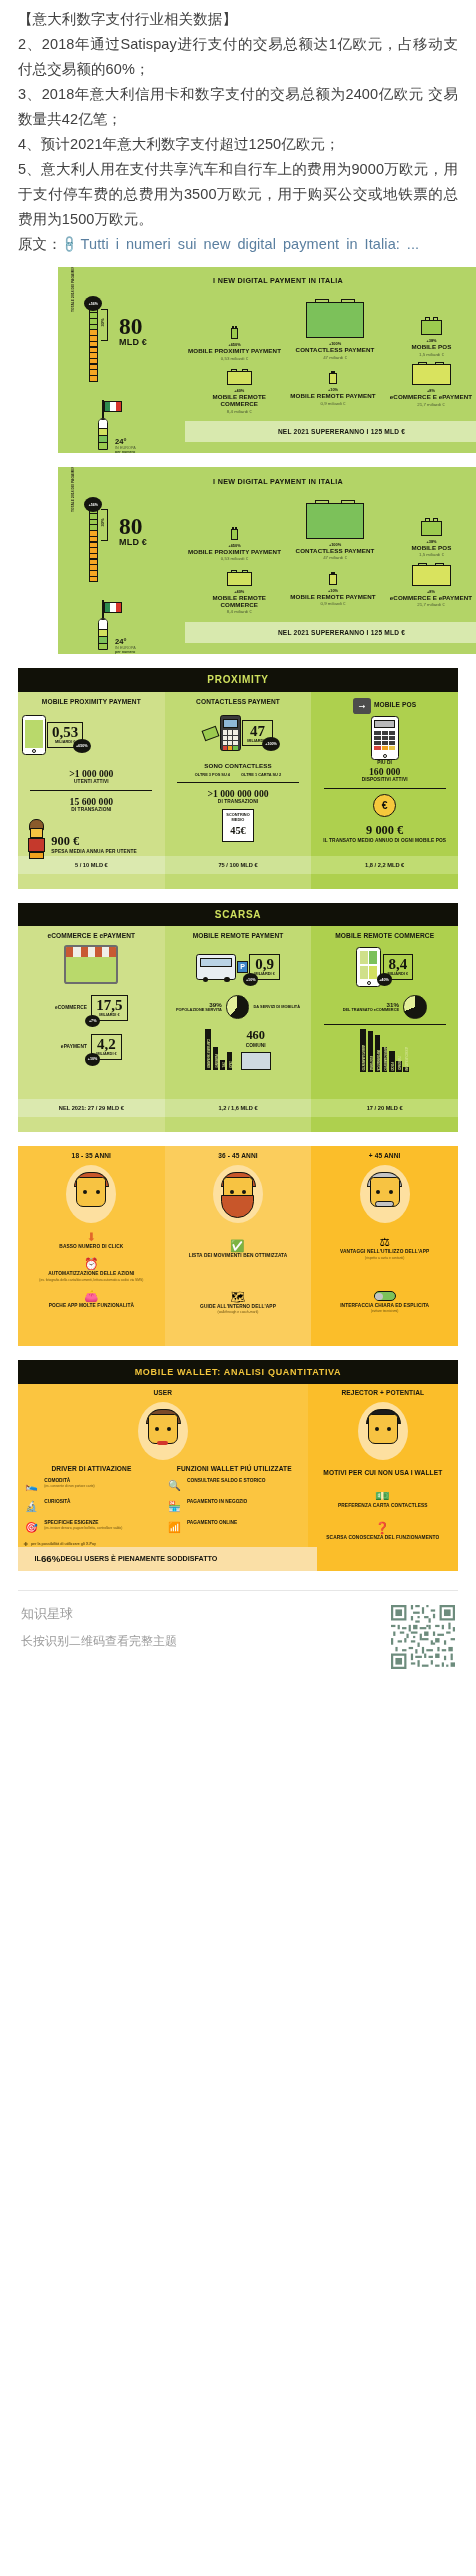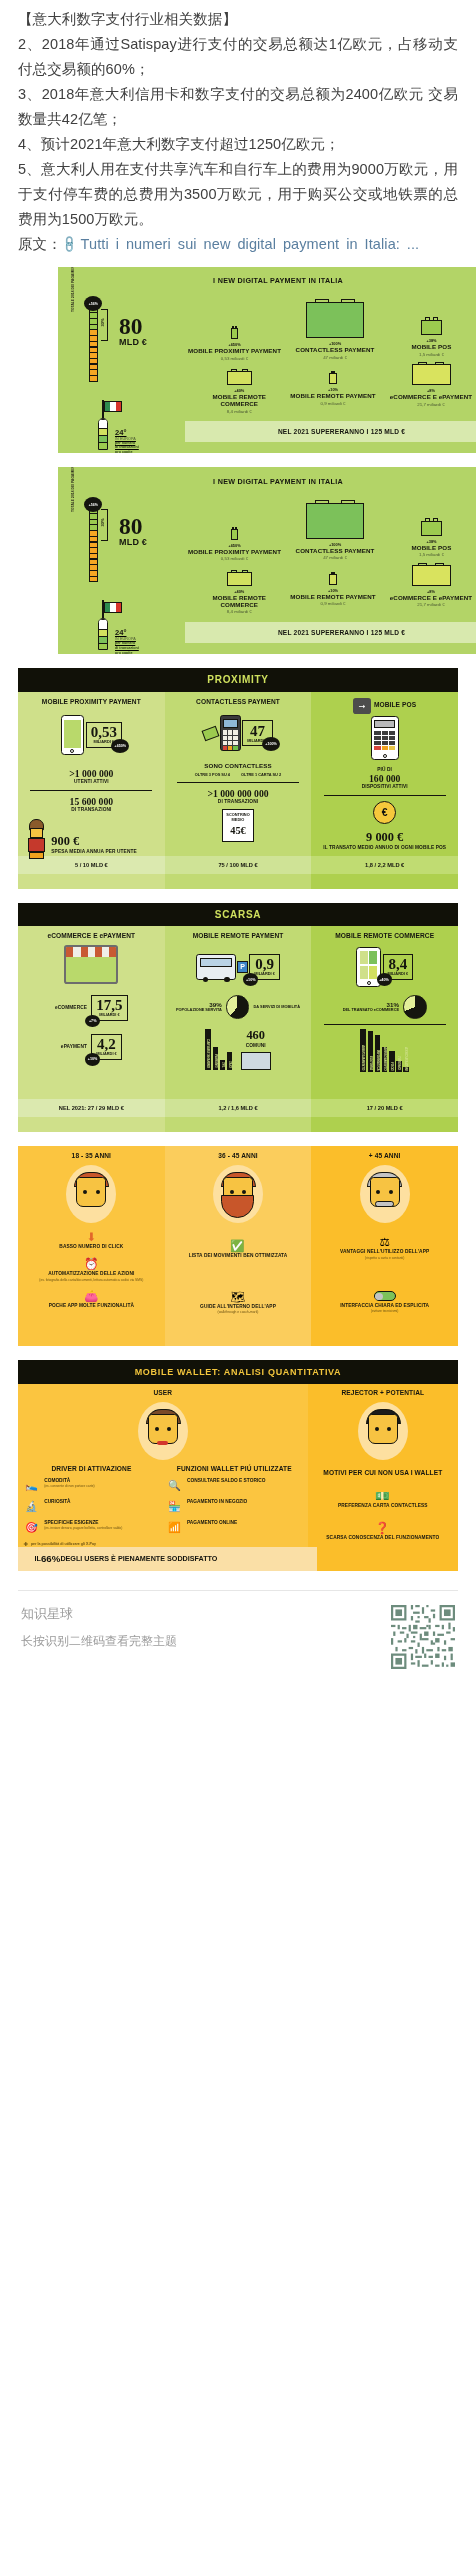--- a/index.html
+++ b/index.html
@@ -73,21 +73,21 @@
     border: 1.1px solid #15150f; border-bottom: none;
   }
   .brick .stud.l { left: 14%; } .brick .stud.r { right: 14%; }
 
   .flagblock { position: absolute; left: 32px; bottom: 2.8px; width: 104px; height: 51px; }
   .flagpole { position: absolute; left: 12.4px; top: 0; width: 1.4px; height: 50px; background: #15150f; }
   .flag { position: absolute; left: 14px; top: 1.4px; width: 18px; height: 11px; border: 1px solid #15150f; display: flex; }
   .flag i { flex: 1; } .flag .g { background: #2e8b4f; } .flag .w { background: #fff; } .flag .r { background: #d7362c; }
   .tube { position: absolute; left: 8.3px; top: 18px; width: 9.7px; height: 32px; border: 1px solid #15150f; background: #fff; border-radius: 4.8px 4.8px 0 0; overflow: hidden; }
   .tube i { display: block; width: 100%; border-top: 0.8px solid #15150f; }
-  .f24 { position: absolute; left: 25px; top: 28px; text-decoration: underline; }
+  .f24 { position: absolute; left: 25px; top: 37px; }
   .f24 .n { font-size: 7.6px; font-weight: bold; color: #15150f; }
   .f24 .t1 { font-size: 3.7px; color: #4c5a33; letter-spacing: 0.1px; }
   .f24 .t2 { font-size: 3.7px; font-weight: bold; color: #2e4616; line-height: 4.8px; }
 
   .footerbar {
     margin-top: 2.8px; background: #d8e9ae; height: 21px;
     display: flex; align-items: center; justify-content: center;
     font-size: 6.6px; font-weight: bold; color: #15150f; letter-spacing: 0.2px;
   }
 
@@ -402,21 +402,21 @@
   </div>
 
   <div class="panel">
     <div class="hdr">
         <span>PROXIMITY</span>
       </div>
     <div class="cols3">
 
       <div class="col3 cLite">
         <div class="colttl">MOBILE PROXIMITY PAYMENT</div>
-        <div style="display:flex;align-items:center;justify-content:center;gap:1.4px;margin-top:7px;height:46px">
+        <div style="display:flex;align-items:center;gap:1.4px;margin-top:7px;height:46px">
           <div class="phone">
               <div class="scr"></div>
               <div class="hm"></div>
             </div>
           <div class="numbox" style="text-align:center">
             <div class="bigstat">0,53</div>
             <div class="capsm">MILIARDI €</div>
             <div class="badge" style="position:absolute;right:-8.3px;bottom:-5.5px">+650%</div>
           </div>
         </div>
@@ -508,21 +508,21 @@
                 <i style="background:#3b3b3b"></i>
                 <i style="background:#3b3b3b"></i>
                 <i style="background:#3b3b3b"></i>
                 <i style="background:#d6453a"></i>
                 <i style="background:#f0a21e"></i>
                 <i style="background:#e8c547"></i>
               </div>
             <div class="hm"></div>
           </div>
         </div>
-        <div class="ctr" style="margin-top:7px">
+        <div class="ctr" style="">
           <div class="cap">PIÚ DI</div>
           <div class="midstat">160 000</div>
           <div class="cap">DISPOSITIVI ATTIVI</div>
         </div>
         <div class="rule"></div>
         <div style="display:flex;justify-content:center;margin-top:4.1px">
           <div class="coin">€</div>
         </div>
         <div class="ctr" style="margin-top:5.5px">
           <div class="bigstat" style="font-size:12.4px">9 000 €</div>

